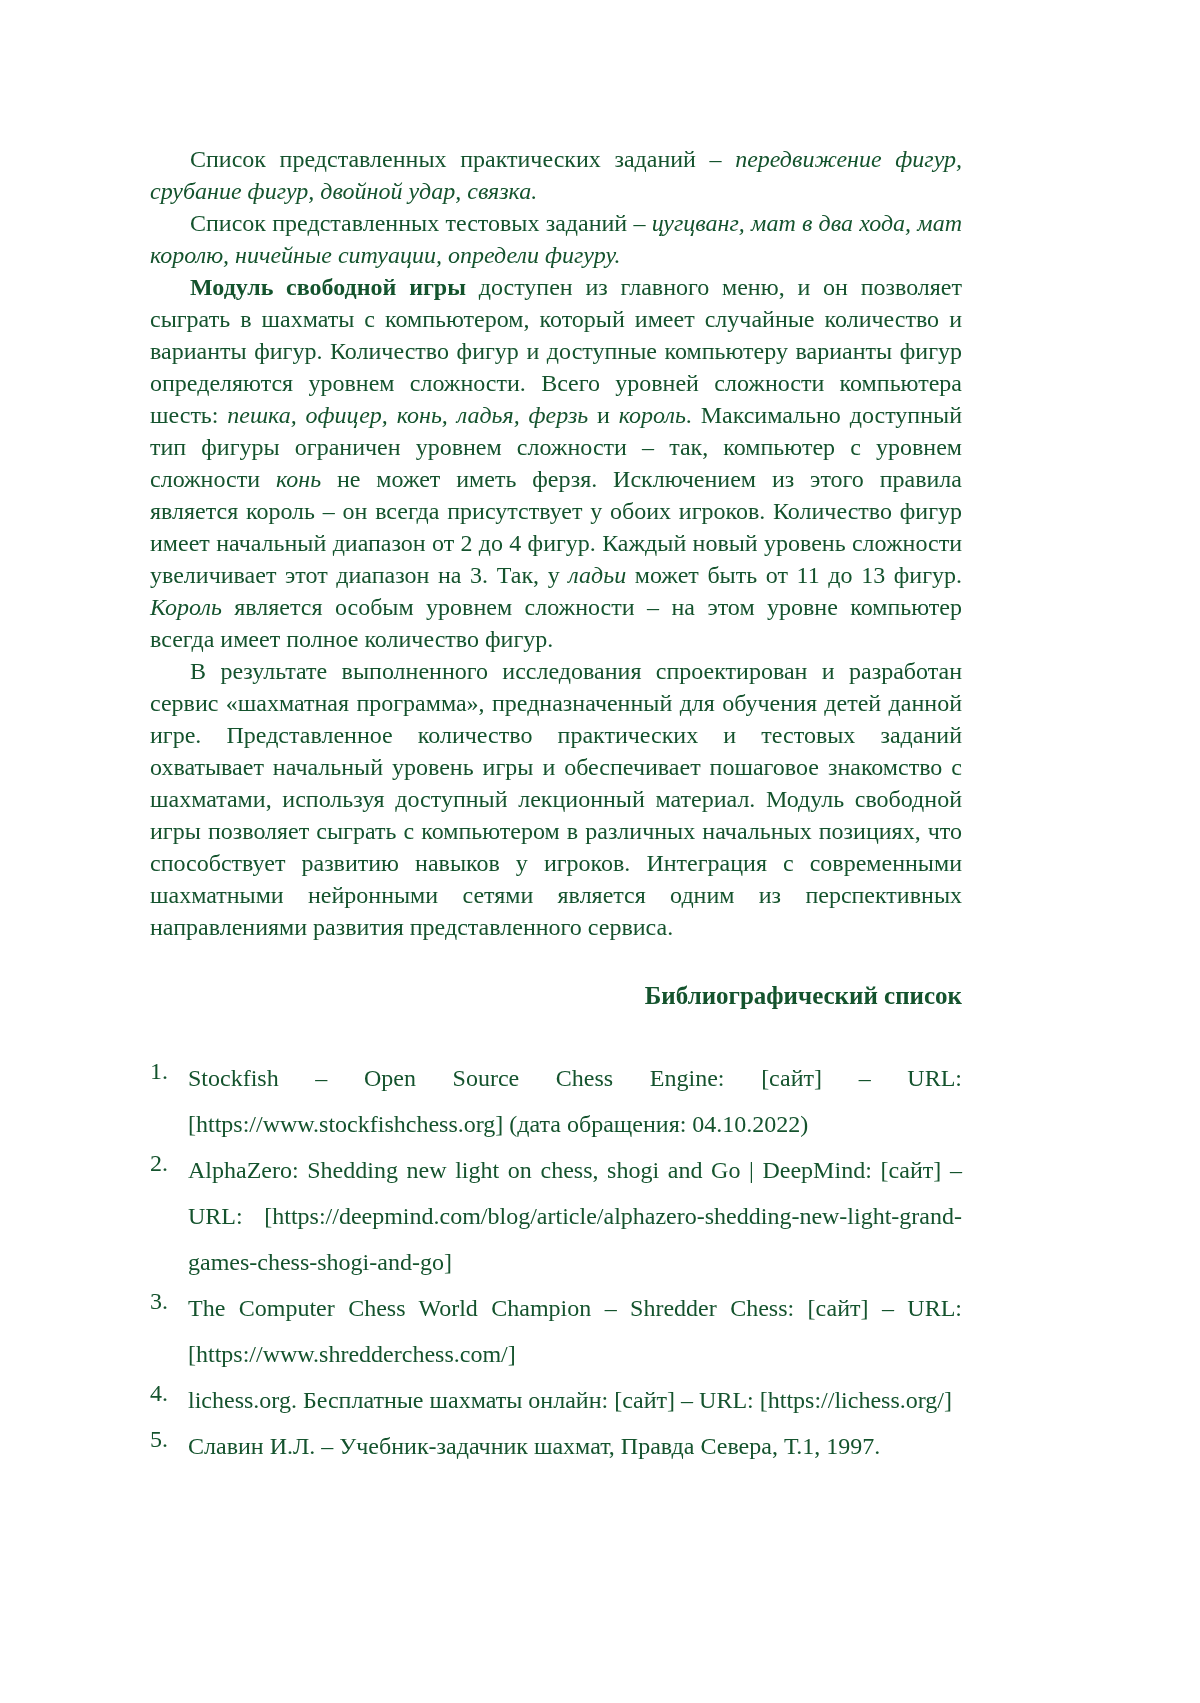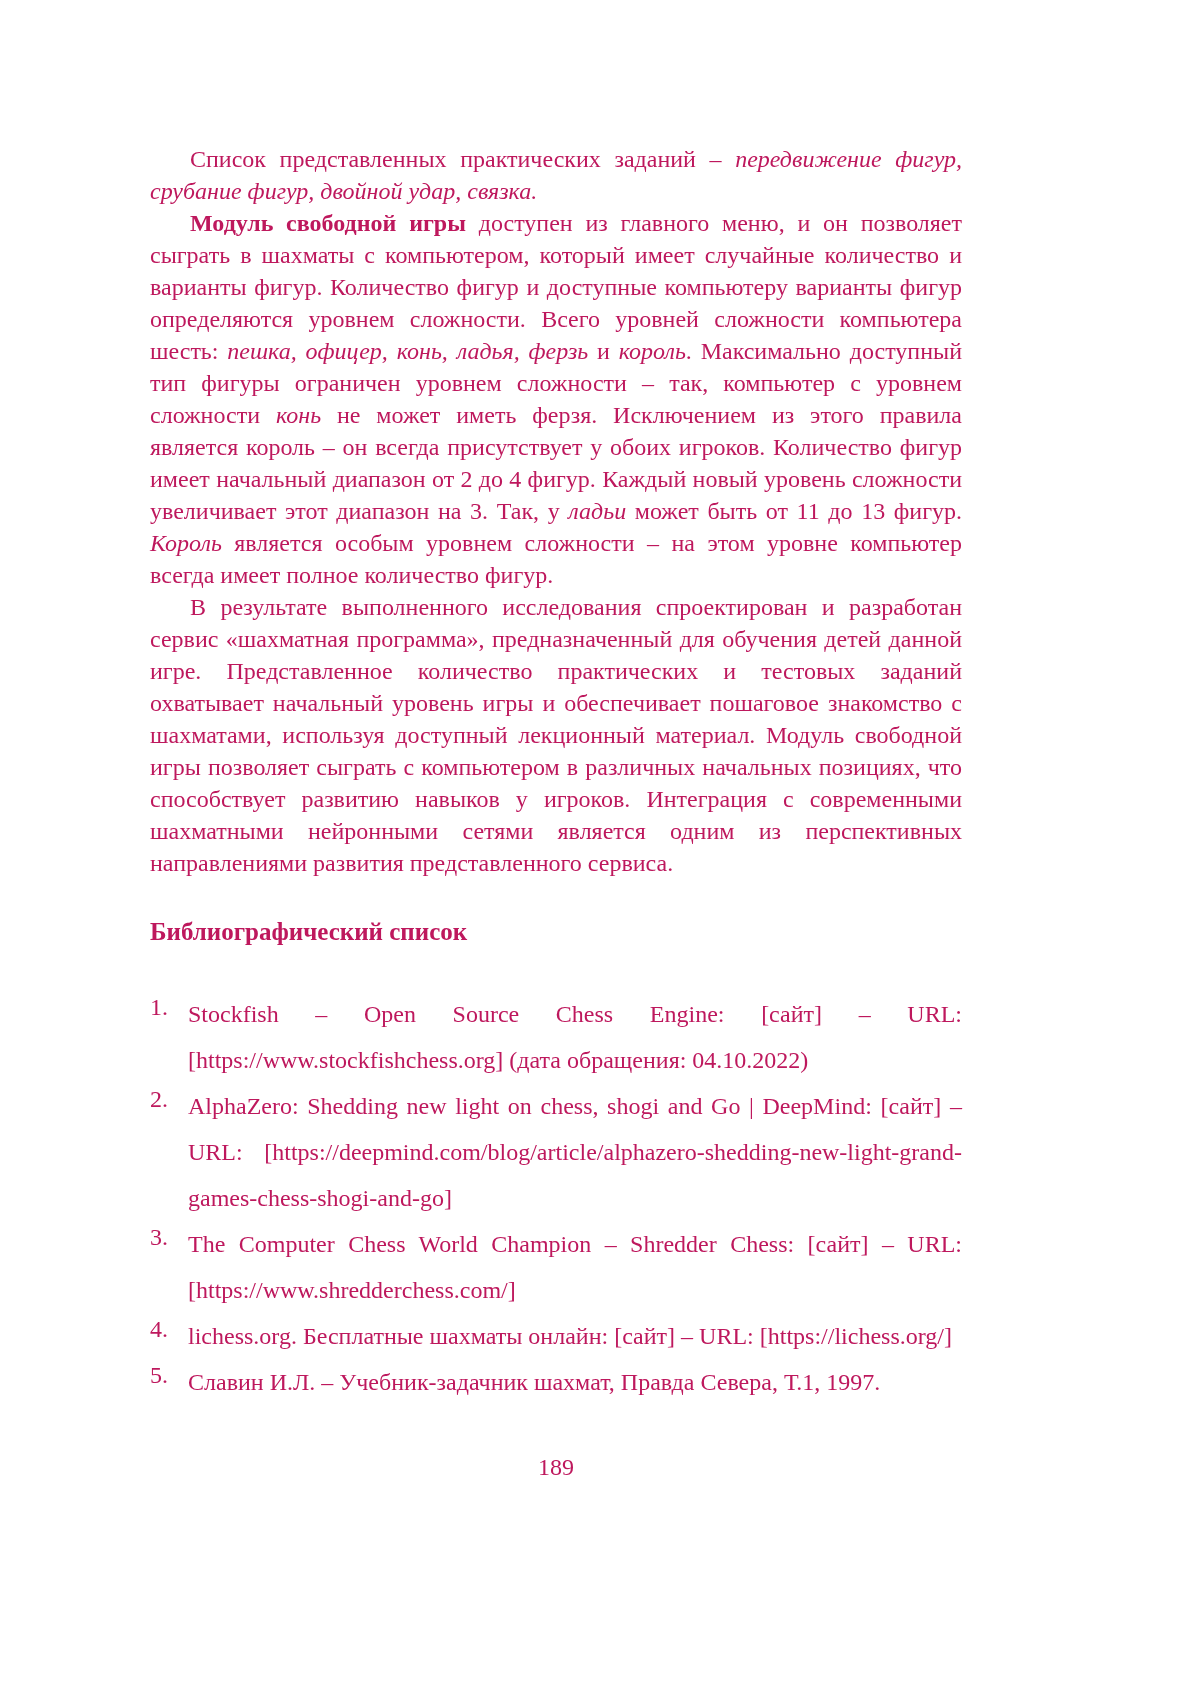--- a/index.html
+++ b/index.html
@@ -5,21 +5,21 @@
   html, body {
     margin: 0;
     padding: 0;
     background: #ffffff;
   }
   .page {
     position: relative;
     width: 1200px;
     height: 1703px;
     background: #ffffff;
-    color: #be185d;
+    color: #14532d;
     font-family: "Liberation Serif", serif;
     overflow: hidden;
   }
   .text-block {
     position: absolute;
     left: 150px;
     top: 143px;
     width: 812px;
   }
   p.para {
@@ -29,21 +29,21 @@
     text-align: justify;
     text-indent: 40px;
   }
   .run-bold { font-weight: bold; }
   .run-italic { font-style: italic; }
   h2.bib-title {
     margin: 36px 0 42px 0;
     font-size: 25px;
     line-height: 34px;
     font-weight: bold;
-    text-align: left;
+    text-align: right;
   }
   .bib-list {
     margin: 0;
   }
   .bib-item {
     display: flex;
     align-items: flex-start;
   }
   .bib-num {
     flex: 0 0 38px;
@@ -65,20 +65,21 @@
   }
 </style>
 </head>
 <body>
 
 <div class="page">
   <div class="text-block">
 
     <p class="para"><span class="run-normal">Список представленных практических заданий – </span><span class="run-italic">передвижение фигур, срубание фигур, двойной удар, связка.</span></p>
 
+    <p class="para"><span class="run-normal">Список представленных тестовых заданий – </span><span class="run-italic">цугцванг, мат в два хода, мат королю, ничейные ситуации, определи фигуру.</span></p>
 
     <p class="para"><span class="run-bold">Модуль свободной игры</span><span class="run-normal"> доступен из главного меню, и он позволяет сыграть в шахматы с компьютером, который имеет случайные количество и варианты фигур. Количество фигур и доступные компьютеру варианты фигур определяются уровнем сложности. Всего уровней сложности компьютера шесть: </span><span class="run-italic">пешка, офицер, конь, ладья, ферзь</span><span class="run-normal"> и </span><span class="run-italic">король</span><span class="run-normal">. Максимально доступный тип фигуры ограничен уровнем сложности – так, компьютер с уровнем сложности </span><span class="run-italic">конь</span><span class="run-normal"> не может иметь ферзя. Исключением из этого правила является король – он всегда присутствует у обоих игроков. Количество фигур имеет начальный диапазон от 2 до 4 фигур. Каждый новый уровень сложности увеличивает этот диапазон на 3. Так, у </span><span class="run-italic">ладьи</span><span class="run-normal"> может быть от 11 до 13 фигур. </span><span class="run-italic">Король</span><span class="run-normal"> является особым уровнем сложности – на этом уровне компьютер всегда имеет полное количество фигур.</span></p>
 
     <p class="para"><span class="run-normal">В результате выполненного исследования спроектирован и разработан сервис «шахматная программа», предназначенный для обучения детей данной игре. Представленное количество практических и тестовых заданий охватывает начальный уровень игры и обеспечивает пошаговое знакомство с шахматами, используя доступный лекционный материал. Модуль свободной игры позволяет сыграть с компьютером в различных начальных позициях, что способствует развитию навыков у игроков. Интеграция с современными шахматными нейронными сетями является одним из перспективных направлениями развития представленного сервиса.</span></p>
 
     <h2 class="bib-title">Библиографический список</h2>
 
     <div class="bib-list">
 
       <div class="bib-item">
@@ -101,16 +102,15 @@
         <div class="bib-text">lichess.org. Бесплатные шахматы онлайн: [сайт] – URL: [https://lichess.org/]</div>
       </div>
 
       <div class="bib-item">
         <span class="bib-num">5.</span>
         <div class="bib-text">Славин И.Л. – Учебник-задачник шахмат, Правда Севера, Т.1, 1997.</div>
       </div>
 
     </div>
 
-    <div class="page-number">189</div>
 
   </div>
 </div>
 
 </body></html>

